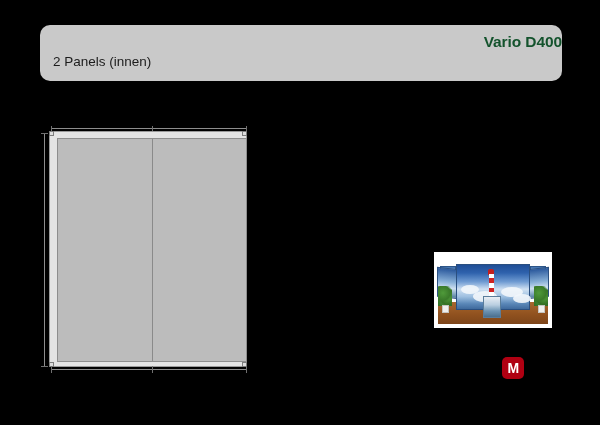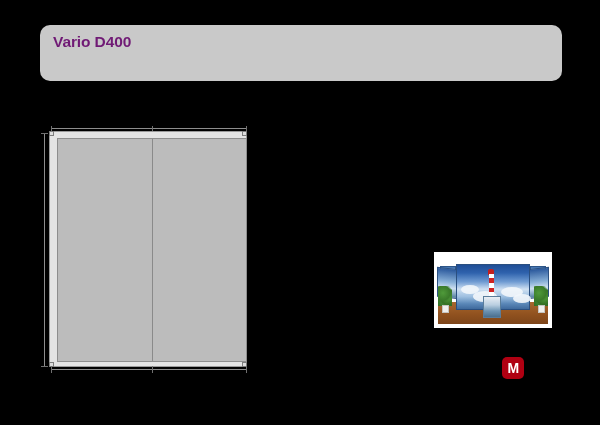--- a/index.html
+++ b/index.html
@@ -25,25 +25,26 @@
     top: 25px;
     width: 522px;
     height: 56px;
     background: #c9c9c9;
     border-radius: 10px;
     padding: 7px 0 0 13px;
   }
   .header-title {
     font-size: 15.5px;
     font-weight: bold;
-    color: #701a75;
+    color: #14532d;
     letter-spacing: -0.1px;
     line-height: 19px;
     margin: 0;
     font-family: "Liberation Sans", sans-serif;
+    text-align: right;
   }
   .header-subtitle {
     font-size: 13.5px;
     font-weight: normal;
     color: #1c1c1c;
     line-height: 18px;
     margin: 2px 0 0 0;
     font-family: "Liberation Sans", sans-serif;
   }
 
@@ -267,20 +268,21 @@
     font-weight: bold;
     line-height: 1;
     letter-spacing: -0.5px;
   }
 </style>
 </head>
 <body>
 
 <div class="header-bar">
   <div class="header-title">Vario D400</div>
+  <div class="header-subtitle">2 Panels (innen)</div>
 </div>
 
 <div class="drawing-area">
 
   <div class="dim-line-h" style="left:11px; top:2px; width:196px;"></div>
 
   <div class="dim-tick" style="left:11px; top:0px; width:1px; height:7px;"></div>
   <div class="dim-tick" style="left:112px; top:0px; width:1px; height:7px;"></div>
   <div class="dim-tick" style="left:206px; top:0px; width:1px; height:7px;"></div>
 

